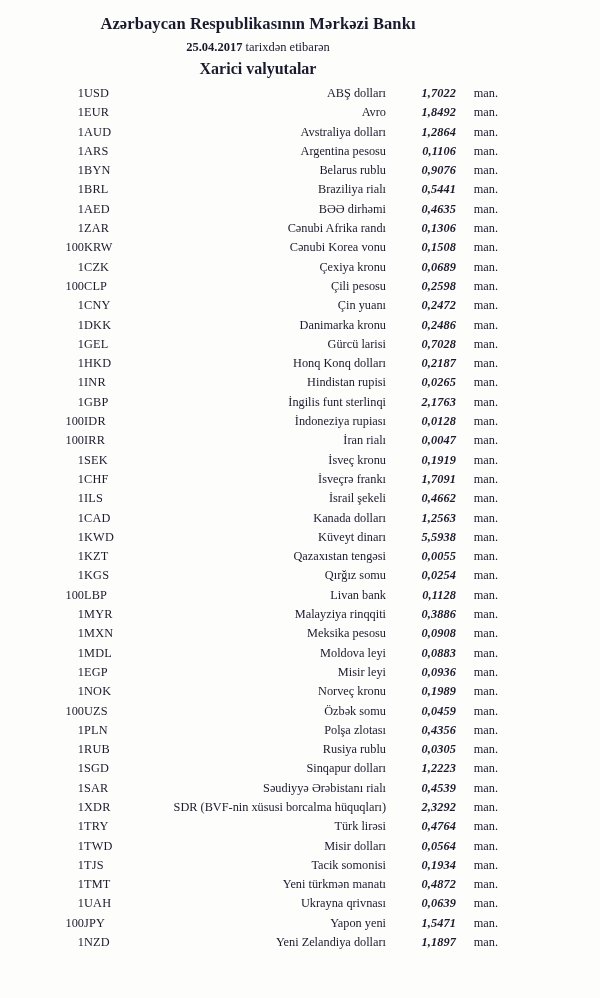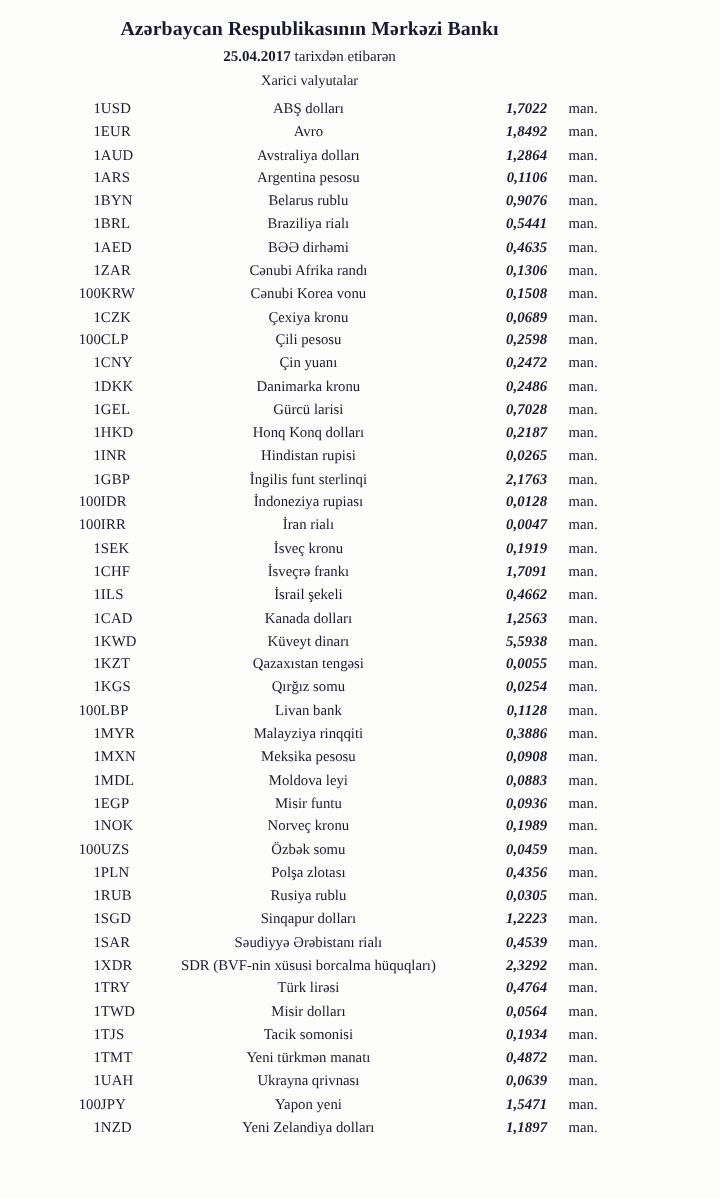--- a/index.html
+++ b/index.html
@@ -45,22 +45,22 @@
     margin-bottom: 4px;
   }
   .bulletin-title {
     font-size: 13.5px;
     font-weight: bold;
     letter-spacing: 0.4px;
     margin-bottom: 14px;
   }
   .section-title {
     text-align: center;
-    font-size: 12px;
-    font-weight: normal;
+    font-size: 16px;
+    font-weight: bold;
     margin-bottom: 6px;
   }
   table.rates {
     width: 100%;
     border-collapse: collapse;
     font-size: 12.3px;
   }
   table.rates td {
     padding: 0;
     line-height: 19.3px;
@@ -71,21 +71,21 @@
     text-align: right;
     padding-right: 7px;
     font-family: "Liberation Serif", serif;
   }
   td.code {
     width: 44px;
     text-align: left;
     letter-spacing: 0.2px;
   }
   td.name {
-    text-align: center;
+    text-align: right;
     padding-left: 8px;
   }
   td.rate {
     width: 70px;
     text-align: right;
     font-style: italic;
     font-weight: bold;
     padding-right: 8px;
     letter-spacing: 0.1px;
   }
@@ -315,21 +315,21 @@
         <tr>
           <td class="qty">1</td>
           <td class="code">MDL</td>
           <td class="name">Moldova leyi</td>
           <td class="rate">0,0883</td>
           <td class="unit">man.</td>
         </tr>
         <tr>
           <td class="qty">1</td>
           <td class="code">EGP</td>
-          <td class="name">Misir funtu</td>
+          <td class="name">Misir leyi</td>
           <td class="rate">0,0936</td>
           <td class="unit">man.</td>
         </tr>
         <tr>
           <td class="qty">1</td>
           <td class="code">NOK</td>
           <td class="name">Norveç kronu</td>
           <td class="rate">0,1989</td>
           <td class="unit">man.</td>
         </tr>

